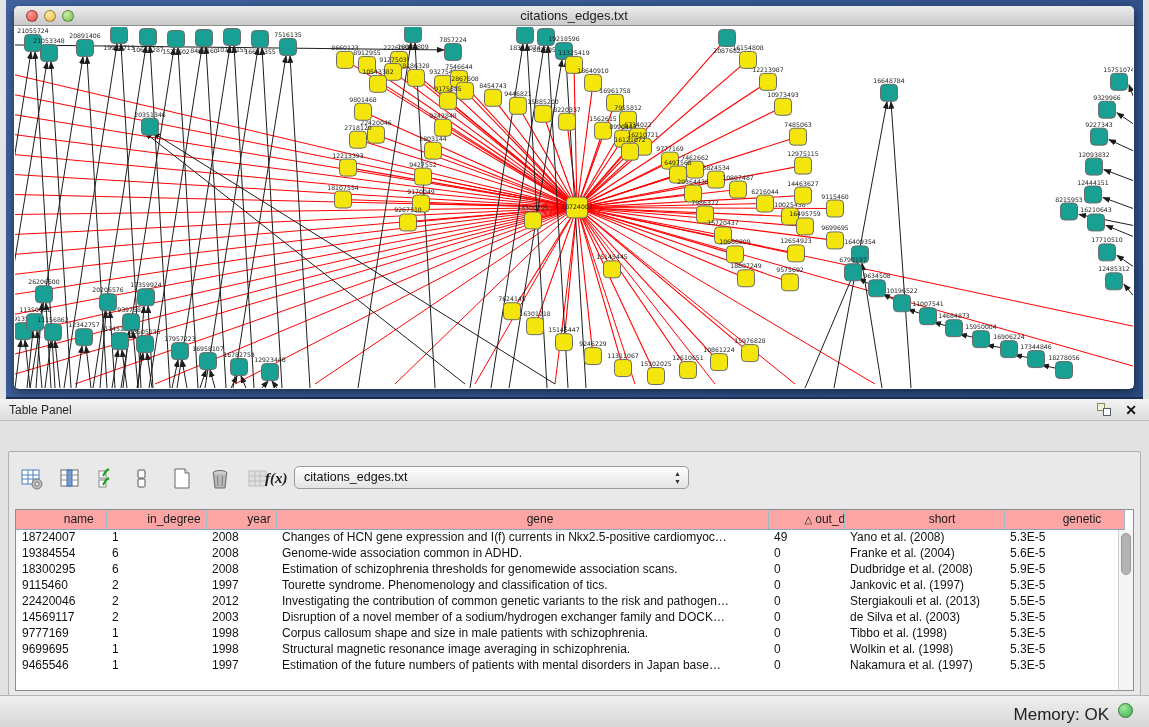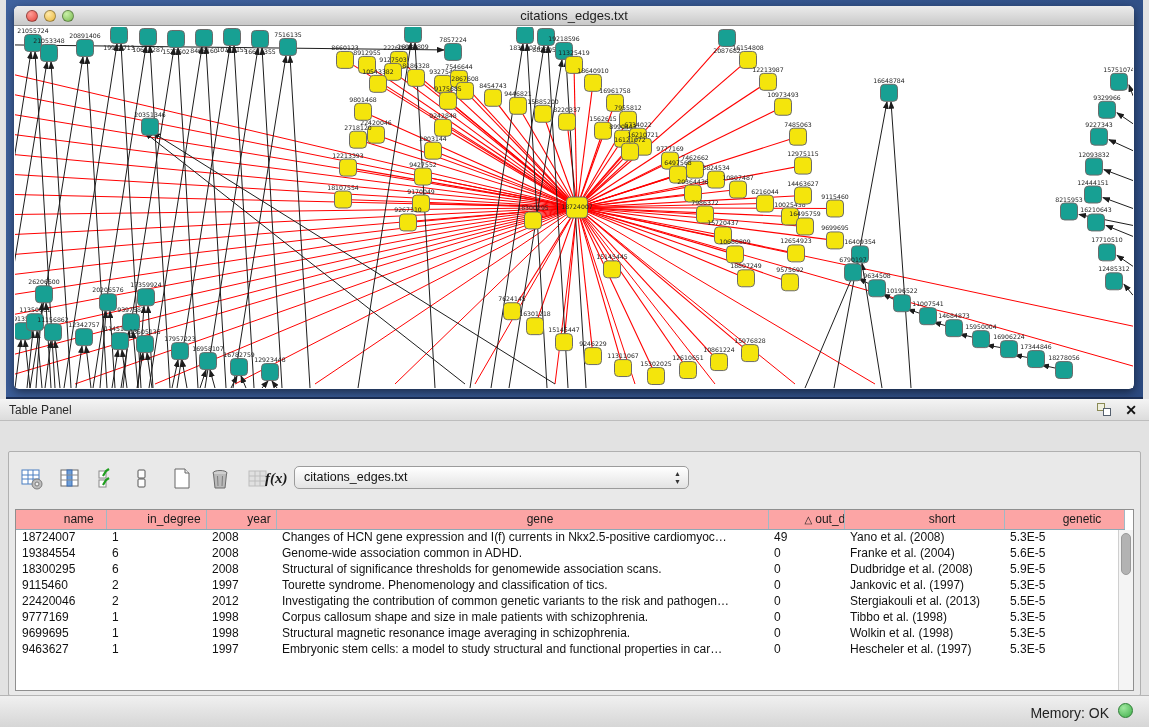--- a/index.html
+++ b/index.html
@@ -62,21 +62,21 @@
   .seg { display:inline-flex; border:1px solid #9e9e9e; border-radius:5px; overflow:hidden;
          background:#fff; height:19px; }
   .seg button { border:none; background:#fcfcfc; font-size:12.5px; color:#111; padding:0 14px;
                 height:19px; border-right:1px solid #b8b8b8; font-family:"Liberation Sans",sans-serif; }
   .seg button:last-child { border-right:none; }
   .seg button.sel { background:linear-gradient(#9d9d9d,#7c7c7c); color:#f4f4f4; }
 
   
   .statusbar { position:absolute; left:0; top:695px; width:1149px; height:32px;
                background:linear-gradient(#f0f0f0,#d6d6d6); border-top:1px solid #b5b5b5; }
-  .mem { position:absolute; right:40px; top:9px; font-size:14px; color:#222; }
+  .mem { position:absolute; right:40px; top:9px; font-size:17px; color:#222; }
   .memdot { position:absolute; right:16px; top:7px; width:15px; height:15px; border-radius:50%;
             background:radial-gradient(circle at 35% 30%,#9fe89f,#3fae49); border:1px solid #2c7d34; }
 
   
   .ic { display:block; margin:0 auto; }
 </style>
 </head>
 <body>
 
 <div class="desktop">
@@ -633,21 +633,21 @@
               <td>2008</td>
               <td>Genome-wide association common in ADHD.</td>
               <td>0</td>
               <td>Franke et al. (2004)</td>
               <td>5.6E-5</td>
             </tr>
             <tr>
               <td>18300295</td>
               <td>6</td>
               <td>2008</td>
-              <td>Structural of significance thresholds for genomewide association scans.</td>
+              <td>Estimation of schizophrenia thresholds for genomewide association scans.</td>
               <td>0</td>
               <td>Dudbridge et al. (2008)</td>
               <td>5.9E-5</td>
             </tr>
             <tr>
               <td>9115460</td>
               <td>2</td>
               <td>1997</td>
               <td>Tourette syndrome. Phenomenology and classification of tics.</td>
               <td>0</td>
@@ -657,44 +657,53 @@
             <tr>
               <td>22420046</td>
               <td>2</td>
               <td>2012</td>
               <td>Investigating the contribution of common genetic variants to the risk and pathogen…</td>
               <td>0</td>
               <td>Stergiakouli et al. (2013)</td>
               <td>5.5E-5</td>
             </tr>
             <tr>
+              <td>14569117</td>
+              <td>2</td>
+              <td>2003</td>
+              <td>Disruption of a novel member of a sodium/hydrogen exchanger family and DOCK…</td>
+              <td>0</td>
+              <td>de Silva et al. (2003)</td>
+              <td>5.3E-5</td>
+            </tr>
+            <tr>
               <td>9777169</td>
               <td>1</td>
               <td>1998</td>
               <td>Corpus callosum shape and size in male patients with schizophrenia.</td>
               <td>0</td>
               <td>Tibbo et al. (1998)</td>
               <td>5.3E-5</td>
             </tr>
             <tr>
               <td>9699695</td>
               <td>1</td>
               <td>1998</td>
               <td>Structural magnetic resonance image averaging in schizophrenia.</td>
               <td>0</td>
               <td>Wolkin et al. (1998)</td>
               <td>5.3E-5</td>
             </tr>
             <tr>
-              <td>9463627</td>
+              <td>9465546</td>
               <td>1</td>
               <td>1997</td>
-              <td>Embryonic stem cells: a model to study structural and functional properties in car…</td>
+              <td>Estimation of the future numbers of patients with mental disorders in Japan base…</td>
               <td>0</td>
-              <td>Hescheler et al. (1997)</td>
+              <td>Nakamura et al. (1997)</td>
               <td>5.3E-5</td>
             </tr>
           </tbody>
       </table>
       <div class="vscroll">
         <div class="vthumb"></div>
       </div>
     </div>
 
     <div class="tabsrow">

